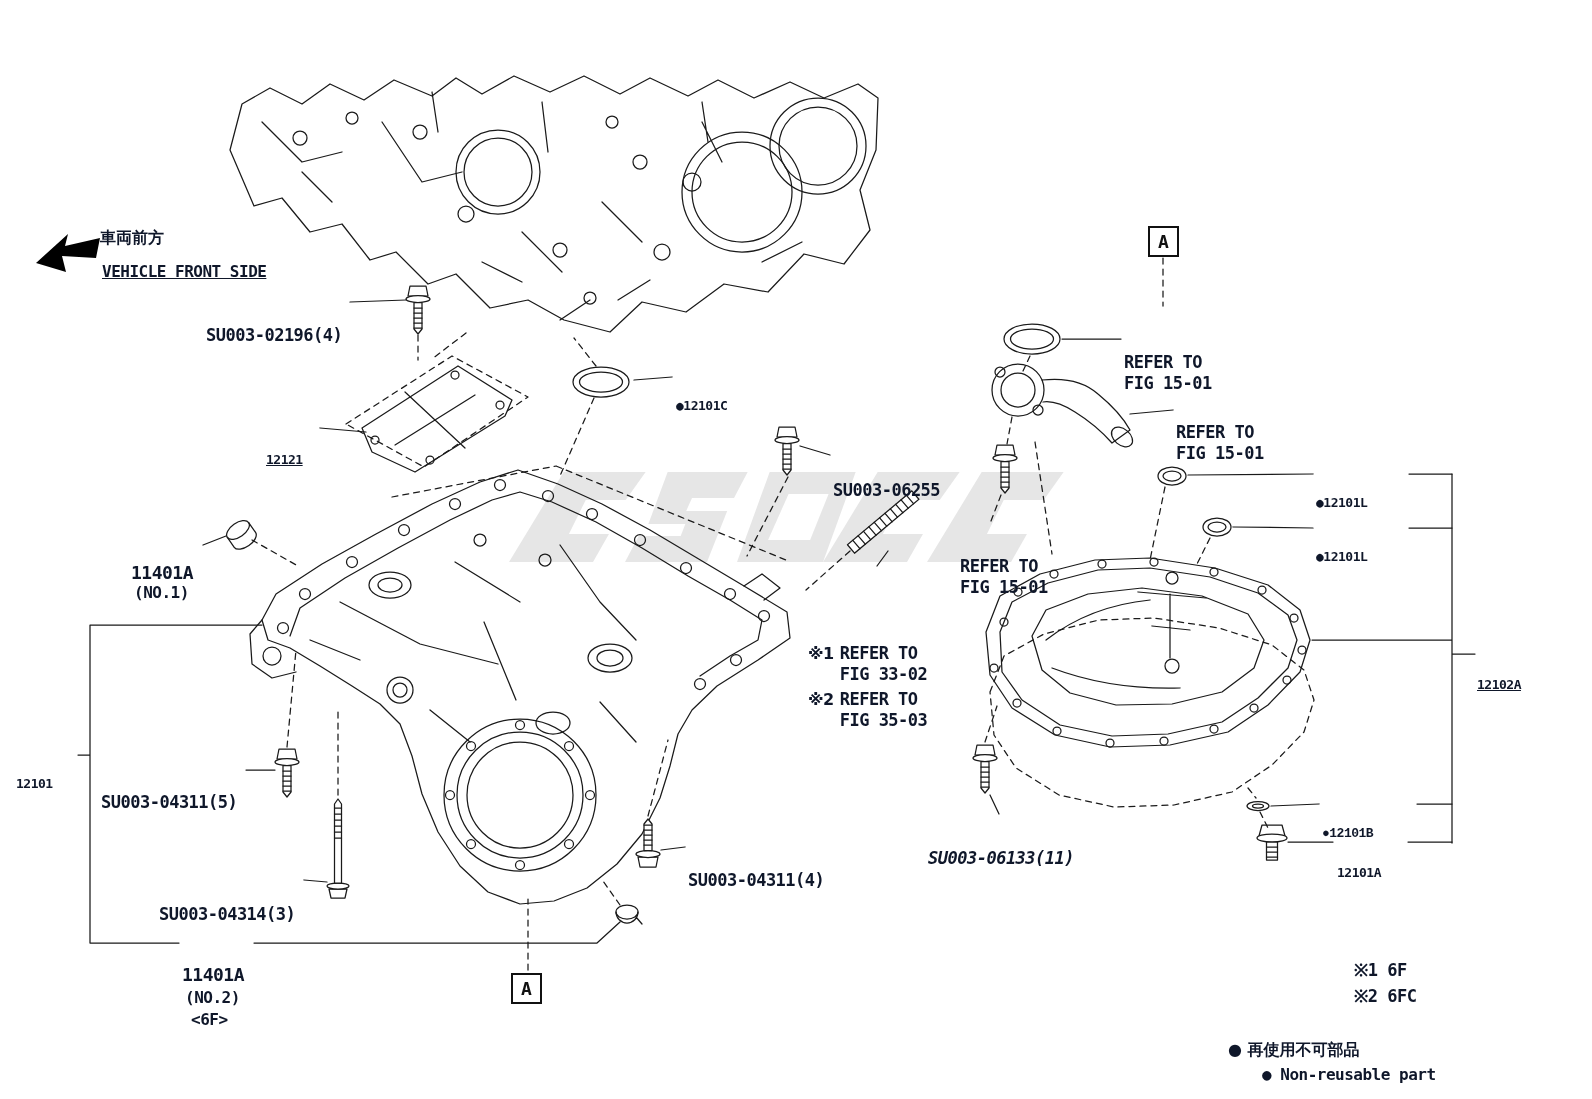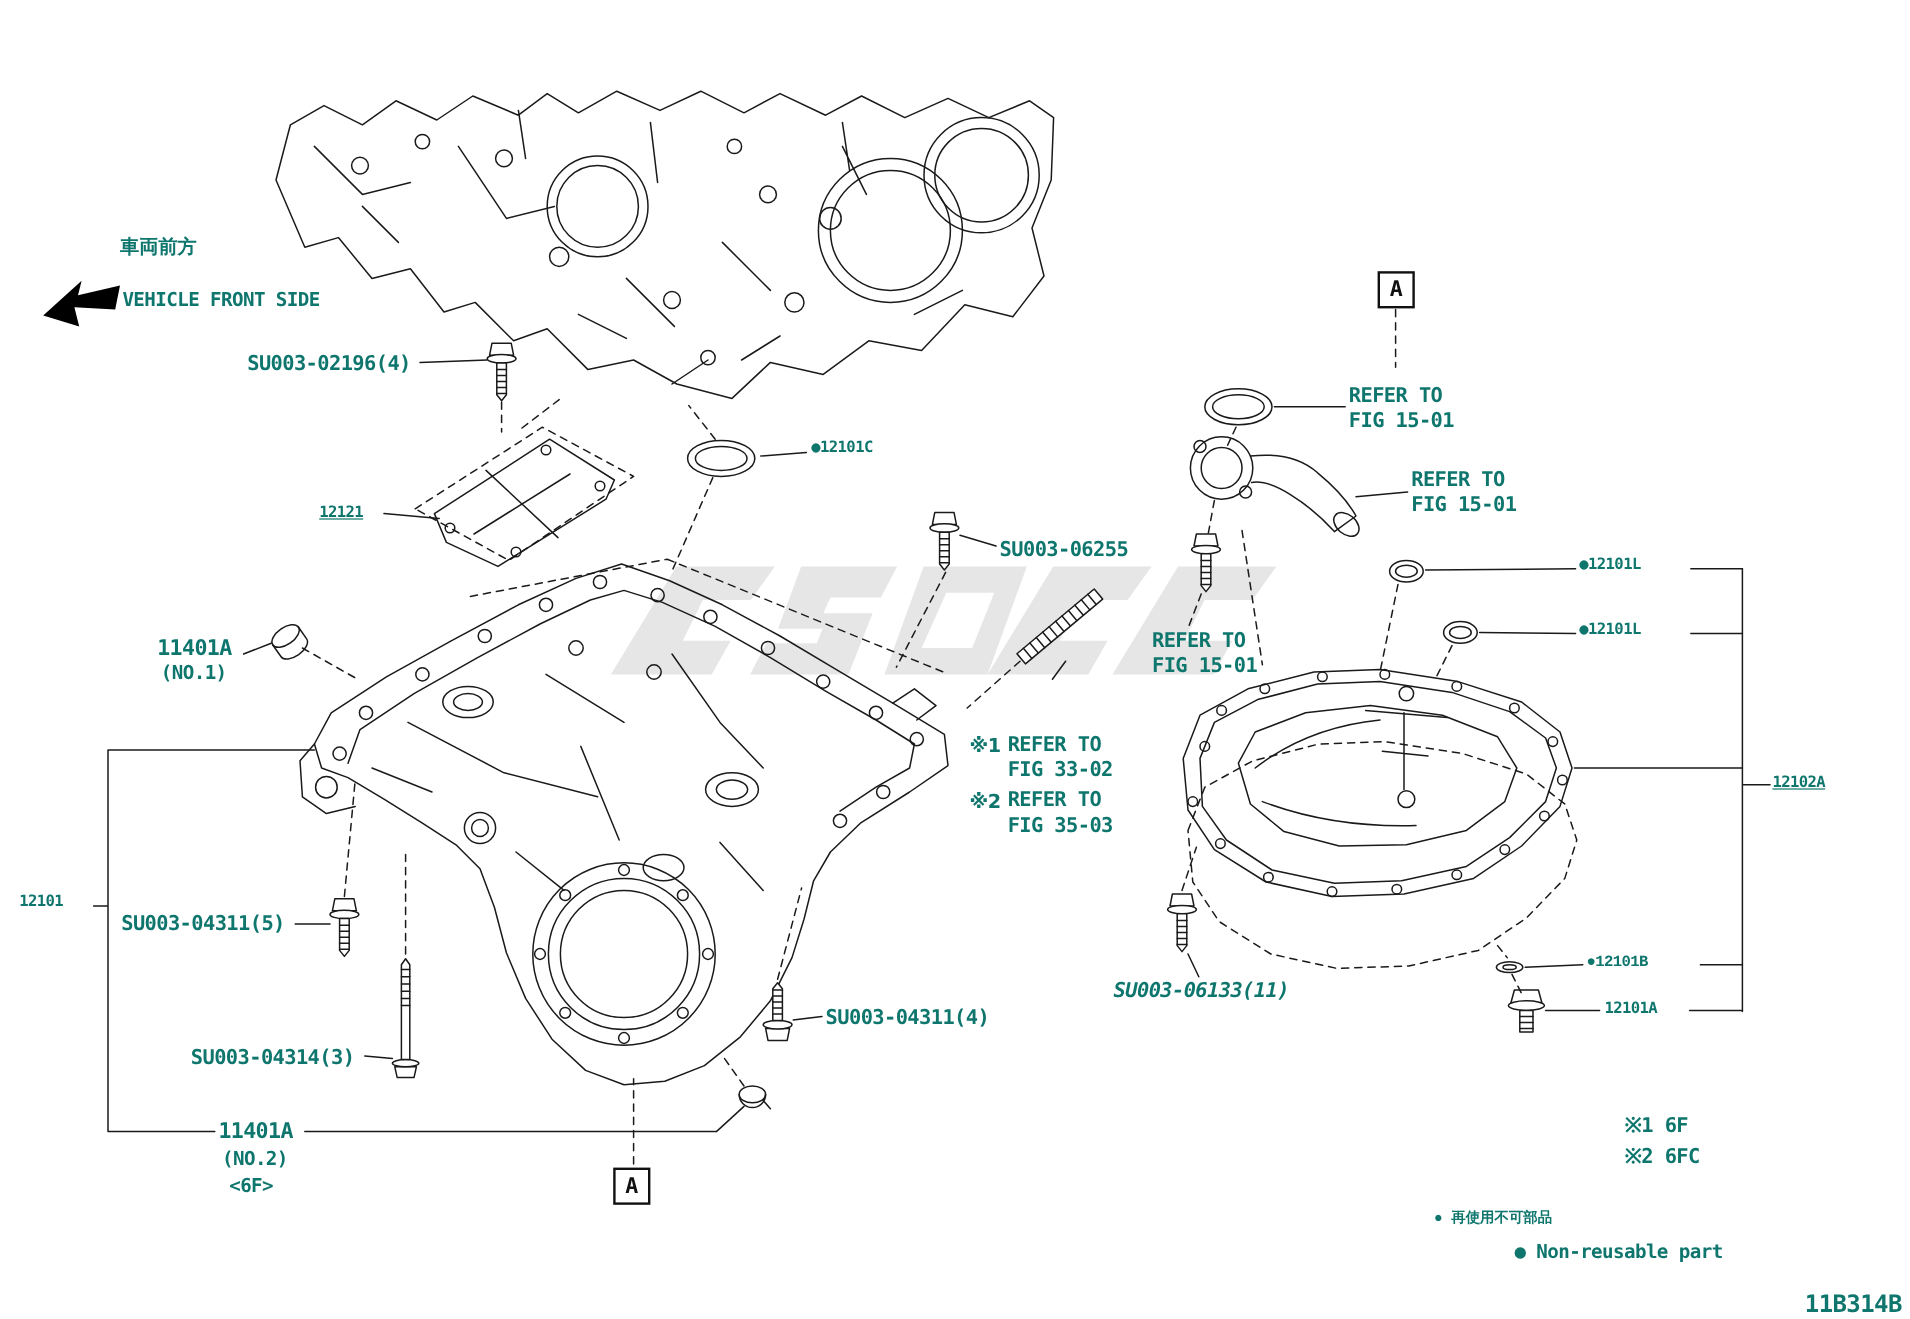--- a/index.html
+++ b/index.html
@@ -4,21 +4,21 @@
 <style>
   * { margin:0; padding:0; box-sizing:border-box; }
   html,body { background:#ffffff; }
   .canvas {
     position:relative; width:1592px; height:1099px; background:#fff; overflow:hidden;
     font-family:"DejaVu Sans Mono","Liberation Mono",monospace; color:#111;
   }
   .art { position:absolute; left:0; top:0; }
   .lbl {
     position:absolute; font-size:17px; font-weight:bold; letter-spacing:-0.5px;
-    white-space:pre; line-height:1.22; color:#0f766e;
+    white-space:pre; line-height:1.22; color:#0f172a;margin-top:32px;
   }
   .big   { font-size:13px; }
   .small { font-size:16px; }
   .jp    { font-family:"DejaVu Sans","Liberation Sans",sans-serif; letter-spacing:0; }
   .abox {
     position:absolute; width:31px; height:31px; border:2px solid #111;
     display:flex; align-items:center; justify-content:center;
     font-size:18px; font-weight:bold; background:#fff;
   }
   .refrow { display:flex; align-items:flex-start; gap:6px; }
@@ -231,21 +231,21 @@
         <path d="M985,742 L997,706 M1248,788 L1256,798 M1260,812 L1268,828"></path>
         <path d="M418,335 L418,360 M596,366 L574,338 M594,398 L560,476 M788,477 L747,556"></path>
         <path d="M850,551 L806,590 M466,333 L432,359 M392,497 L556,466 M556,466 L786,560"></path>
         <path d="M287,747 L296,650 M338,795 L338,712 M648,816 L668,740"></path>
         <path d="M620,905 L603,881 M528,970 L528,899 M252,540 L298,566"></path>
       </g>
     </g>
   </svg>
 
   <div class="lbl jp" style="left:100px; top:196px; font-size:16px;">車両前方</div>
-  <div class="lbl" style="left:102px; top:240px; font-size:16px;">VEHICLE FRONT SIDE</div>
+  <div class="lbl" style="left:102px; top:230px; font-size:16px;text-decoration:underline;">VEHICLE FRONT SIDE</div>
 
   <div class="lbl" style="left:206px; top:293px;">SU003-02196(4)</div>
 
   <div class="lbl big" style="left:266px; top:420px;text-decoration:underline;">12121</div>
 
   <div class="lbl big" style="left:676px; top:366px;">●12101C</div>
 
   <div class="lbl" style="left:833px; top:448px;">SU003-06255</div>
 
   <div class="lbl" style="left:960px; top:524px;">REFER TO
@@ -297,18 +297,18 @@
   <div class="lbl small" style="left:185px; top:956px;">(NO.2)</div>
   <div class="lbl small" style="left:191px; top:978px;">&lt;6F&gt;</div>
 
   <div class="abox" style="left:511px; top:973px;">A</div>
 
   <div class="lbl" style="left:688px; top:838px;">SU003-04311(4)</div>
 
   <div class="lbl" style="left:1354px; top:928px;">※1 6F</div>
   <div class="lbl" style="left:1354px; top:954px;">※2 6FC</div>
 
-  <div class="lbl jp" style="left:1195px; top:1008px; font-size:12px;font-family:Liberation Mono, monospace;">● 再使用不可部品</div>
+  <div class="lbl jp" style="left:1228px; top:1008px; font-size:16px;">● 再使用不可部品</div>
   <div class="lbl" style="left:1262px; top:1033px; font-size:16px;">● Non-reusable part</div>
 
   <div class="lbl" style="left:1504px; top:1074px; font-size:20px;">11B314B</div>
 
 </div>
 
 </body></html>

